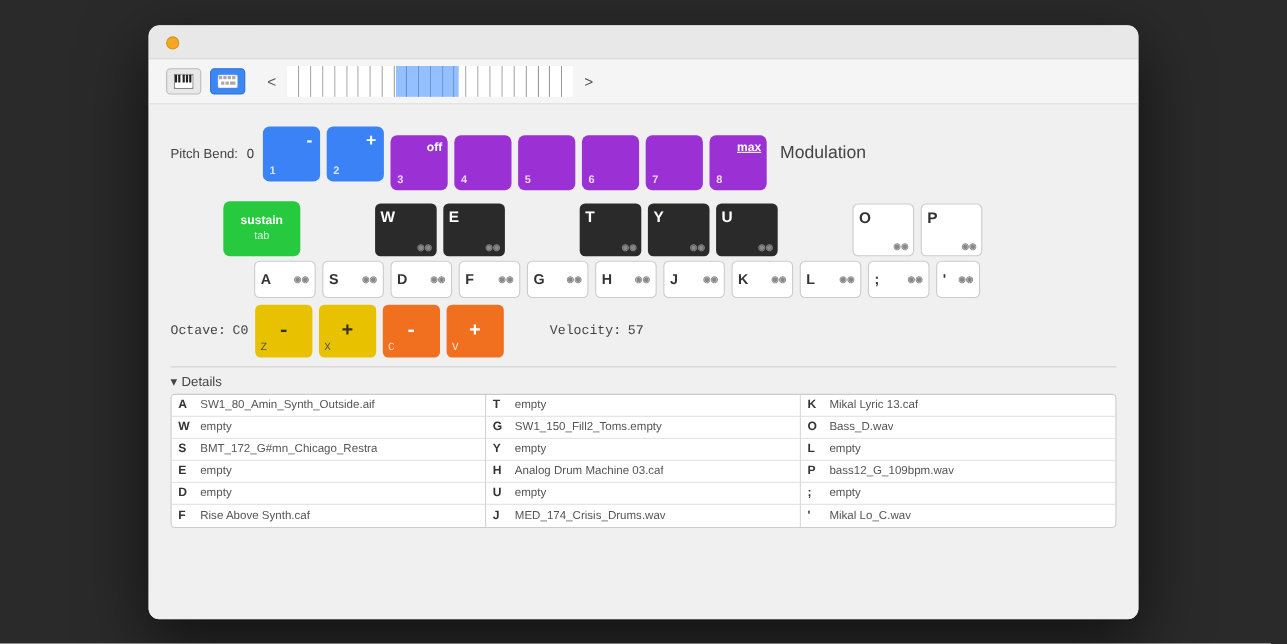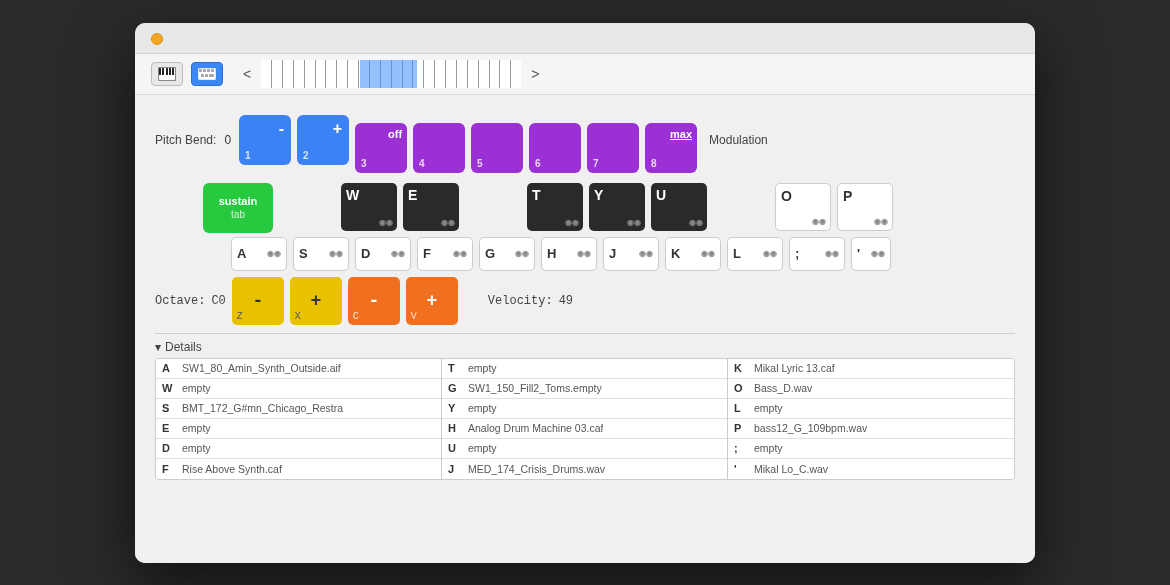--- a/index.html
+++ b/index.html
@@ -251,24 +251,24 @@
     .wk:last-child { border-right: none; }
     .highlight-overlay {
       position: absolute;
       top: 0;
       left: 38%;
       width: 22%;
       height: 100%;
       background: rgba(60,140,255,0.55);
       pointer-events: none;
     }
-    .velocity-label { margin-left: 24px; }
+    .velocity-label { margin-left: 36px; }
 
     .modulation-label {
-      font-size: 12px;
+      font-size: 16px;
       color: #444;
       margin-left: 6px;
     }
   </style>
 </head>
 <body>
 
 <div class="window">
 
   <div class="titlebar">
@@ -372,21 +372,21 @@
       </div>
 
       <div class="key-btn btn-purple" style="width:52px;height:50px;">
         <span style="position:absolute;top:5px;right:5px;font-size:11px;font-weight:600;color:white;text-decoration:underline;">max</span>
         <span style="position:absolute;bottom:4px;left:6px;font-size:10px;color:rgba(255,255,255,0.8);">8</span>
       </div>
 
       <span class="modulation-label">Modulation</span>
     </div>
 
-    <div style="display:flex;gap:6px;margin-bottom:4px;align-items:flex-start;padding-left:48px;">
+    <div style="display:flex;gap:6px;margin-bottom:4px;align-items:flex-end;padding-left:48px;">
 
       <div style="width:70px;height:50px;background:#27c93f;border-radius:6px;display:flex;flex-direction:column;align-items:center;justify-content:center;cursor:pointer;">
         <span style="font-size:11px;font-weight:600;color:white;">sustain</span>
         <span style="font-size:10px;color:rgba(255,255,255,0.8);margin-top:2px;">tab</span>
       </div>
 
       <div style="width:56px;"></div>
 
       <div class="note-key black-key">
         <span class="key-char">W</span>
@@ -494,21 +494,21 @@
         <span style="font-size:18px;font-weight:700;color:white;">-</span>
         <span style="font-size:10px;color:rgba(255,255,255,0.8);position:absolute;bottom:3px;left:5px;">C</span>
       </div>
 
       <div style="width:52px;height:48px;background:#f07020;border-radius:5px;display:flex;flex-direction:column;align-items:center;justify-content:center;cursor:pointer;position:relative;">
         <span style="font-size:18px;font-weight:700;color:white;">+</span>
         <span style="font-size:10px;color:rgba(255,255,255,0.8);position:absolute;bottom:3px;left:5px;">V</span>
       </div>
 
       <span class="label velocity-label">Velocity:</span>
-      <span class="label" style="font-weight:500;">49</span>
+      <span class="label" style="font-weight:500;">57</span>
     </div>
 
     <div class="details-section">
       <div class="details-header">
         <span>▾</span>
         <span>Details</span>
       </div>
       <div class="details-table">
 
         <div class="details-col">

